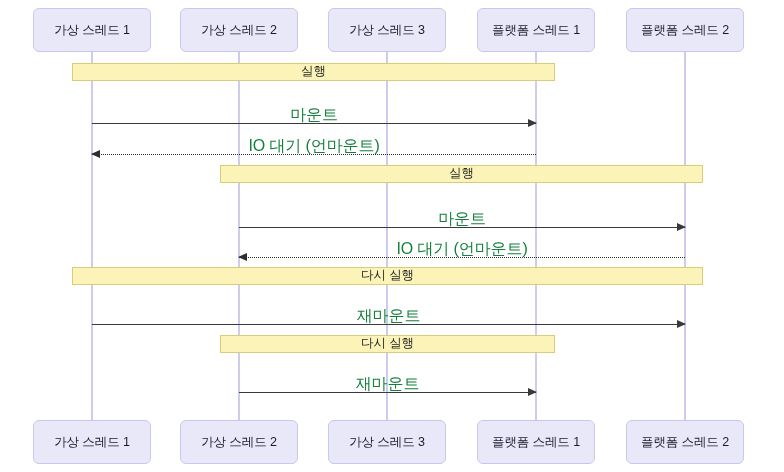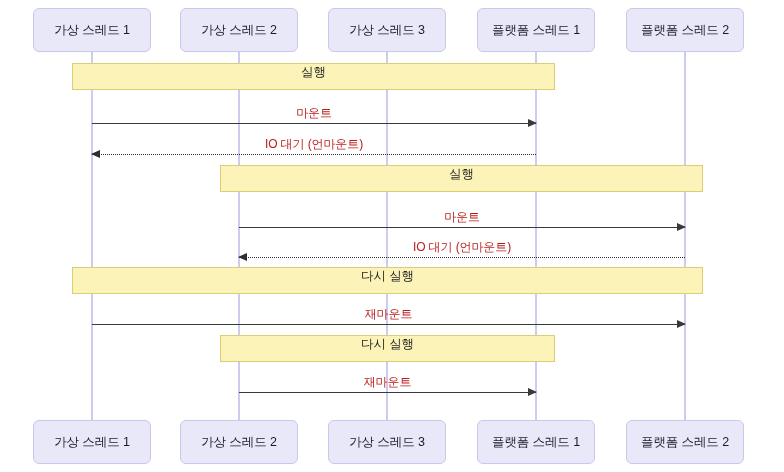--- a/index.html
+++ b/index.html
@@ -44,25 +44,25 @@
     font-size: 12.5px;
     color: #1a1a2e;
     letter-spacing: -0.1px;
     white-space: nowrap;
   }
 
   
   .bar {
     position: absolute;
     box-sizing: border-box;
-    height: 27px;
+    height: 18px;
     background: #fcf3b8;
     border: 1px solid #d9ce76;
     display: flex;
-    align-items: flex-start;
+    align-items: flex-end;
     justify-content: center;
     font-size: 12.5px;
     color: #262626;
     letter-spacing: -0.1px;
     white-space: nowrap;
   }
 
   
   .msg {
     position: absolute;
@@ -94,22 +94,22 @@
   .msg.to-left .head {
     left: -1px;
     border-right: 9px solid #2e2e2e;
   }
   .msg .label {
     position: absolute;
     left: 0;
     right: 0;
     top: -18px;
     text-align: center;
-    font-size: 12px;
-    color: #b91c1c;
+    font-size: 16px;
+    color: #15803d;
     letter-spacing: -0.1px;
     white-space: nowrap;
   }
 </style>
 </head>
 <body>
 
 <div id="diagram">
     <div class="lifeline" style="left: 91px;"></div>
     <div class="lifeline" style="left: 238px;"></div>

